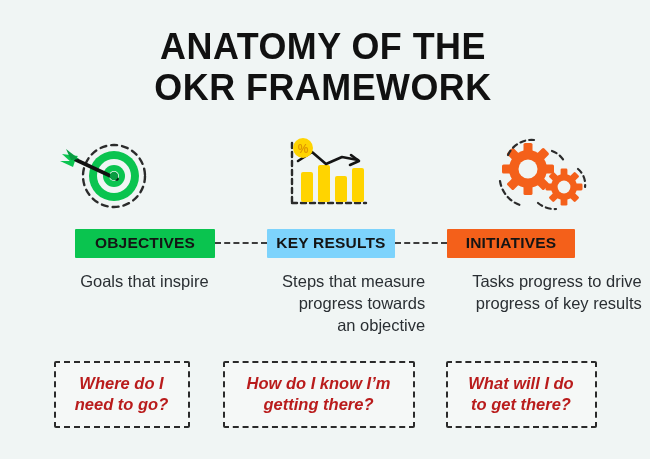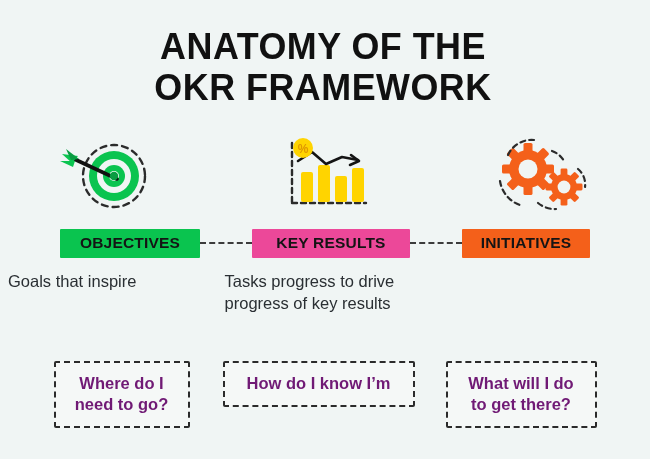--- a/index.html
+++ b/index.html
@@ -87,42 +87,42 @@
     justify-content: center;
     padding: 0 22px;
     font-weight: bold;
     font-size: 15.5px;
     letter-spacing: 0.2px;
     color: #141414;
     border-radius: 1px;
     white-space: nowrap;
   }
   .banner.objectives { background: #0ac44f; width: 140px; }
-  .banner.key-results { background: #ec4899; width: 158px; }
+  .banner.key-results { background: #7dd3fc; width: 128px; }
   .banner.initiatives { background: #f4601a; width: 128px; }
 
   .connector {
     width: 52px;
     height: 0;
     border-top: 2px dashed #3c3c3c;
     flex: 0 0 auto;
   }
 
   
   .desc-row {
     position: absolute;
     top: 270px;
     left: 0;
     width: 650px;
     display: flex;
     flex-direction: row;
   }
   .desc-col {
     width: 216.6px;
-    text-align: left;
+    text-align: right;
     padding: 0 8px;
   }
   .desc-line {
     font-size: 16.5px;
     line-height: 22px;
     color: #2a2f33;
     white-space: nowrap;
   }
 
   
@@ -141,23 +141,24 @@
     border-radius: 2px;
     background: #f5f8f7;
     padding: 10px 6px 11px 6px;
     text-align: center;
   }
   .q-box.b1 { width: 136px; margin-right: 33px; }
   .q-box.b2 { width: 192px; margin-right: 31px; }
   .q-box.b3 { width: 151px; text-align: center; }
   .q-line {
     font-weight: bold;
+    font-style: italic;
     font-size: 16.5px;
     line-height: 21px;
-    color: #701a75;
+    color: #b91c1c;
     white-space: nowrap;
   }
 </style>
 </head>
 <body>
 
 <div id="poster">
 
   <div class="title-block">
     <div class="title-line">ANATOMY OF THE</div>
@@ -268,36 +269,42 @@
 
     <div class="banner initiatives">INITIATIVES</div>
   </div>
 
   <div class="desc-row">
 
     <div class="desc-col">
       <div class="desc-line">Goals that inspire</div>
     </div>
 
+    <div class="desc-col">
+      <div class="desc-line">Steps that measure</div>
+      <div class="desc-line">progress towards</div>
+      <div class="desc-line">an objective</div>
+    </div>
 
     <div class="desc-col">
       <div class="desc-line">Tasks progress to drive</div>
       <div class="desc-line">progress of key results</div>
     </div>
   </div>
 
   <div class="q-row">
 
     <div class="q-box b1">
       <div class="q-line">Where do I</div>
       <div class="q-line">need to go?</div>
     </div>
 
     <div class="q-box b2">
       <div class="q-line">How do I know I’m</div>
+      <div class="q-line">getting there?</div>
     </div>
 
     <div class="q-box b3">
       <div class="q-line">What will I do</div>
       <div class="q-line">to get there?</div>
     </div>
   </div>
 
 </div>
 

